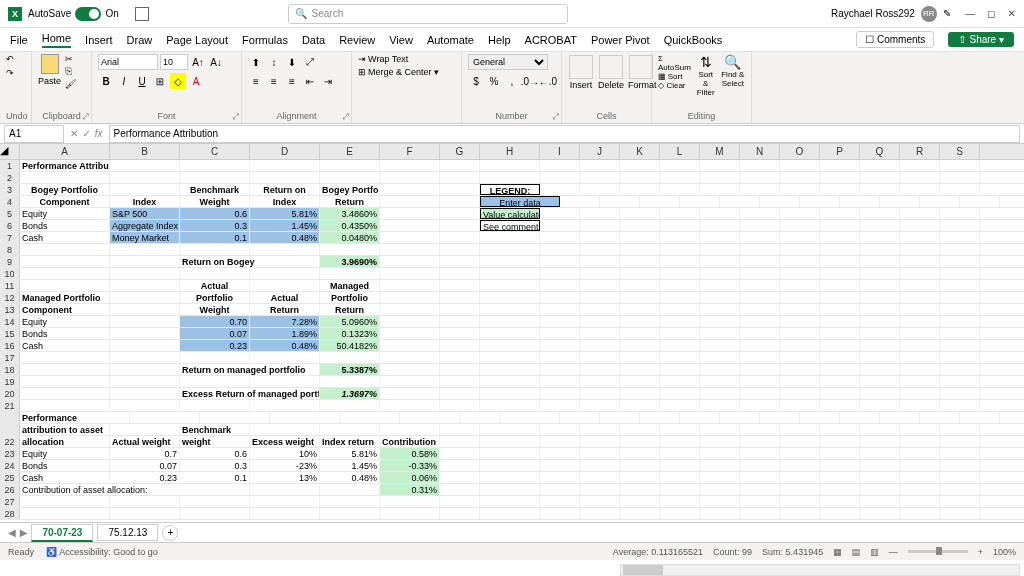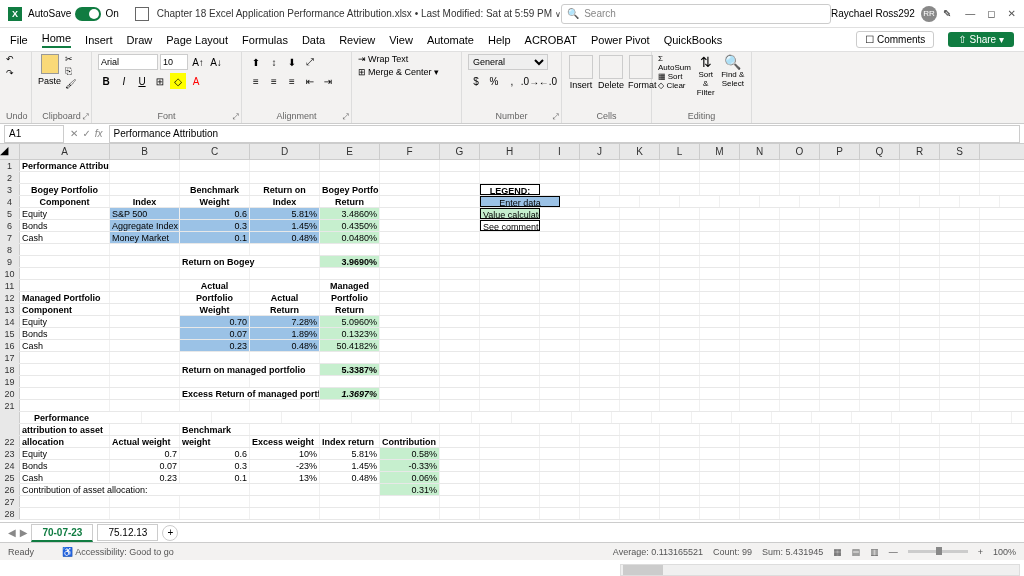--- a/index.html
+++ b/index.html
@@ -81,21 +81,20 @@
 <body>
 
 <div class="titlebar">
   <div class="xl-icon">X</div>
   <div class="autosave">
     <span>AutoSave</span>
     <div class="toggle"></div>
     <span>On</span>
   </div>
   <div class="save-icon"></div>
-  <div class="doc-title"><span>Chapter 18 Excel Application Performance Attribution.xlsx • Last Modified: Sat at 5:59 PM</span> <span style="font-size:8px">∨</span></div>
   <div class="search-box">
     <span class="search-icon">🔍</span>
     <span>Search</span>
   </div>
   <div class="user-info">
     <span>Raychael Ross292</span>
     <div class="avatar">
         <span>RR</span>
       </div>
     <span>✎</span>
@@ -718,21 +717,21 @@
         <div class="cell " style="width: 40px;"></div>
         <div class="cell " style="width: 40px;"></div>
         <div class="cell " style="width: 40px;"></div>
         <div class="cell " style="width: 40px;"></div>
         <div class="cell " style="width: 40px;"></div>
         <div class="cell " style="width: 40px;"></div>
         <div class="cell " style="width: 40px;"></div>
       </div>
       <div class="row">
         <div class="row-h"></div>
-        <div class="cell bold" style="width: 110px; margin-left: 12px;">Performance</div>
+        <div class="cell bold" style="width: 110px;">Performance</div>
         <div class="cell " style="width: 70px;"></div>
         <div class="cell " style="width: 70px;"></div>
         <div class="cell " style="width: 70px;"></div>
         <div class="cell " style="width: 60px;"></div>
         <div class="cell " style="width: 60px;"></div>
         <div class="cell " style="width: 40px;"></div>
         <div class="cell " style="width: 60px;"></div>
         <div class="cell " style="width: 40px;"></div>
         <div class="cell " style="width: 40px;"></div>
         <div class="cell " style="width: 40px;"></div>
@@ -928,21 +927,21 @@
   <div class="sheet-tab active">70-07-23</div>
   <div class="sheet-tab">75.12.13</div>
   <div class="add-sheet">+</div>
   <div class="scroll-h">
       <div class="scroll-thumb"></div>
     </div>
 </div>
 
 <div class="statusbar">
   <span>Ready</span>
-  <span style="margin-left:28px">♿ <span>Accessibility: Good to go</span></span>
+  <span style="margin-left:12px">♿ <span>Accessibility: Good to go</span></span>
   <div class="status-right">
     <span>Average: 0.113165521</span>
     <span>Count: 99</span>
     <span>Sum: 5.431945</span>
     <span>▦</span>
     <span>▤</span>
     <span>▥</span>
     <span>—</span>
     <div class="zoom-slider"></div>
     <span>+</span>

